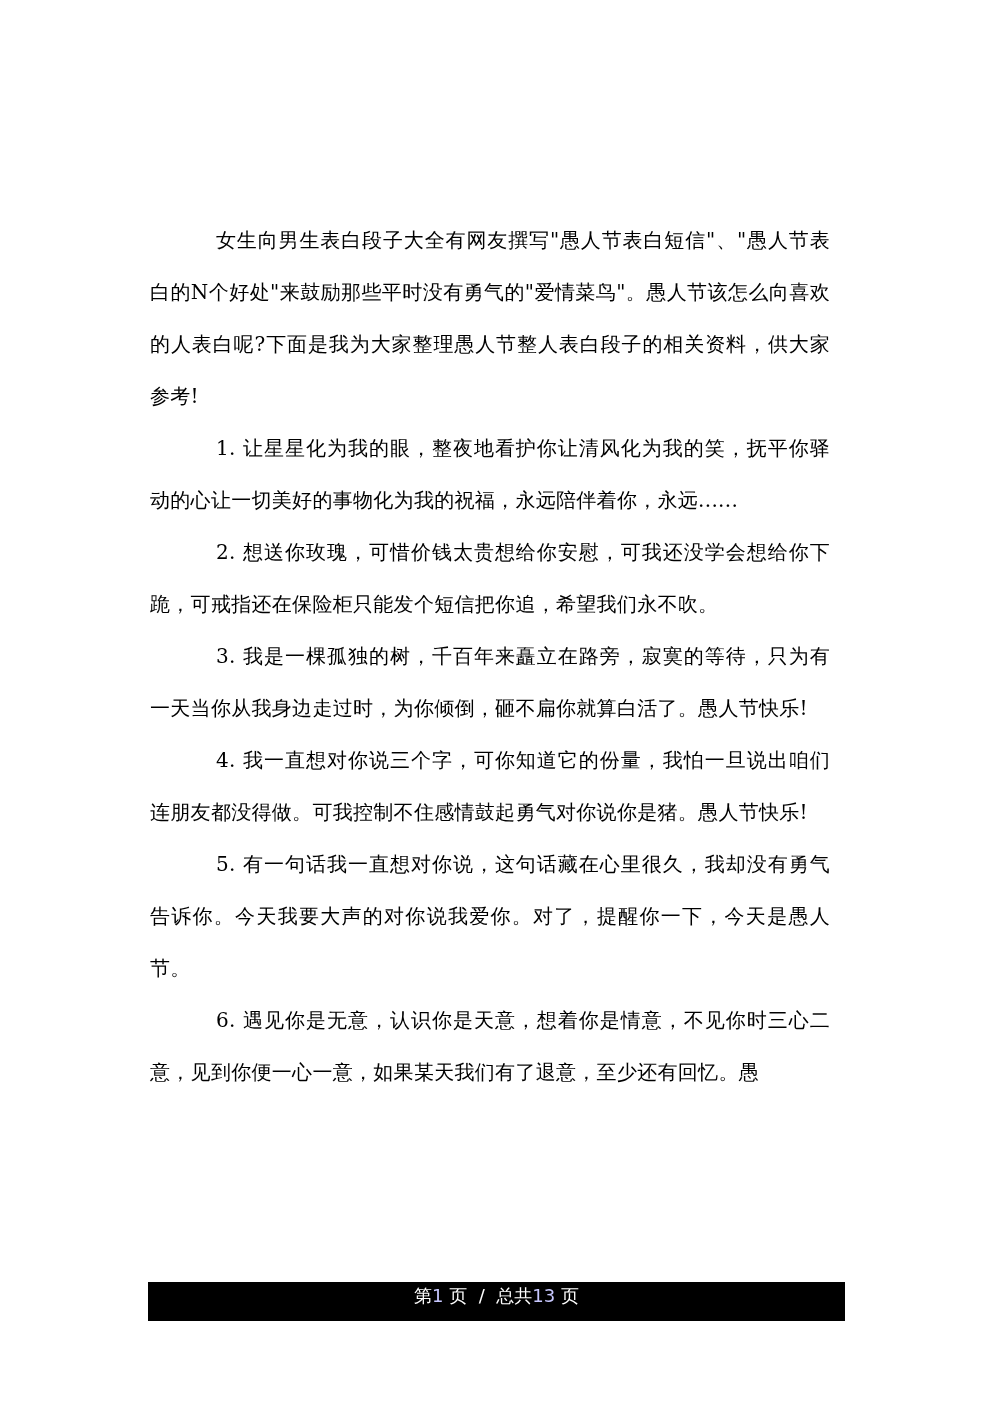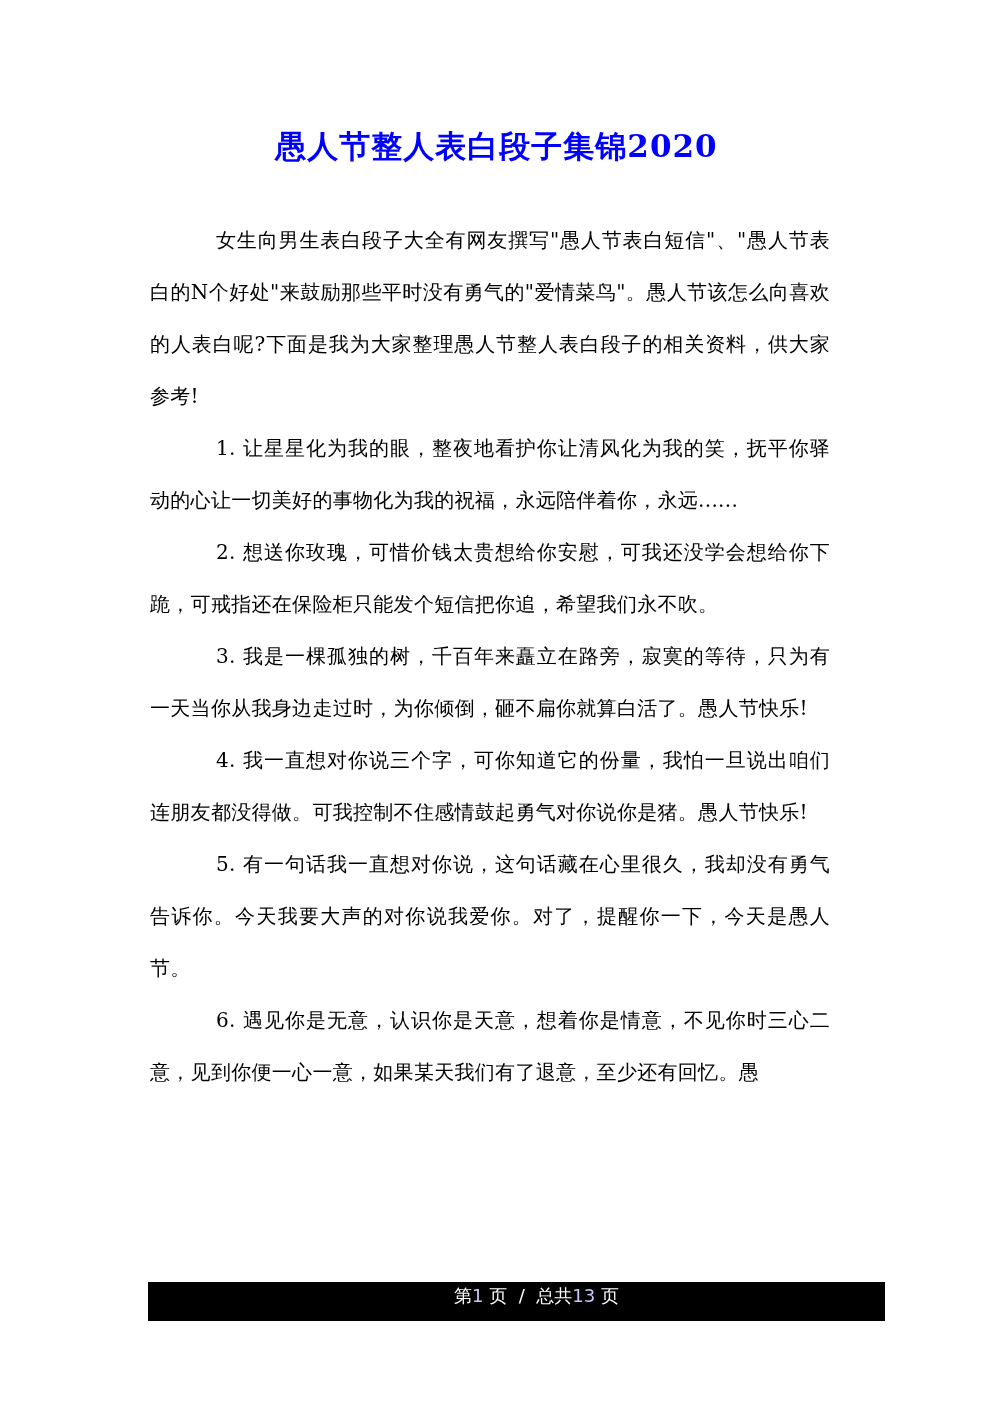--- a/index.html
+++ b/index.html
@@ -55,31 +55,29 @@
       left: 148px;
       top: 1282px;
       width: 697px;
       height: 39px;
       background: #000000;
       color: #ffffff;
       text-align: center;
       font-family: "DejaVu Sans", "Liberation Sans", sans-serif;
       font-size: 18px;
       line-height: 28px;
-      padding-left: 40px;
     }
     .footer-bar .pg-num {
       color: #c8c8ff;
     }
   </style>
 </head>
 <body>
 
 <div class="page">
-  <h1 class="doc-title">愚人节整人表白段子集锦2020</h1>
 
   <div class="body-text">
     <p class="para">女生向男生表白段子大全有网友撰写"愚人节表白短信"、"愚人节表白的N个好处"来鼓励那些平时没有勇气的"爱情菜鸟"。愚人节该怎么向喜欢的人表白呢?下面是我为大家整理愚人节整人表白段子的相关资料，供大家参考!</p>
     <p class="para">1. 让星星化为我的眼，整夜地看护你让清风化为我的笑，抚平你驿动的心让一切美好的事物化为我的祝福，永远陪伴着你，永远......</p>
     <p class="para">2. 想送你玫瑰，可惜价钱太贵想给你安慰，可我还没学会想给你下跪，可戒指还在保险柜只能发个短信把你追，希望我们永不吹。</p>
     <p class="para">3. 我是一棵孤独的树，千百年来矗立在路旁，寂寞的等待，只为有一天当你从我身边走过时，为你倾倒，砸不扁你就算白活了。愚人节快乐!</p>
     <p class="para">4. 我一直想对你说三个字，可你知道它的份量，我怕一旦说出咱们连朋友都没得做。可我控制不住感情鼓起勇气对你说你是猪。愚人节快乐!</p>
     <p class="para">5. 有一句话我一直想对你说，这句话藏在心里很久，我却没有勇气告诉你。今天我要大声的对你说我爱你。对了，提醒你一下，今天是愚人节。</p>
     <p class="para">6. 遇见你是无意，认识你是天意，想着你是情意，不见你时三心二意，见到你便一心一意，如果某天我们有了退意，至少还有回忆。愚</p>
   </div>

